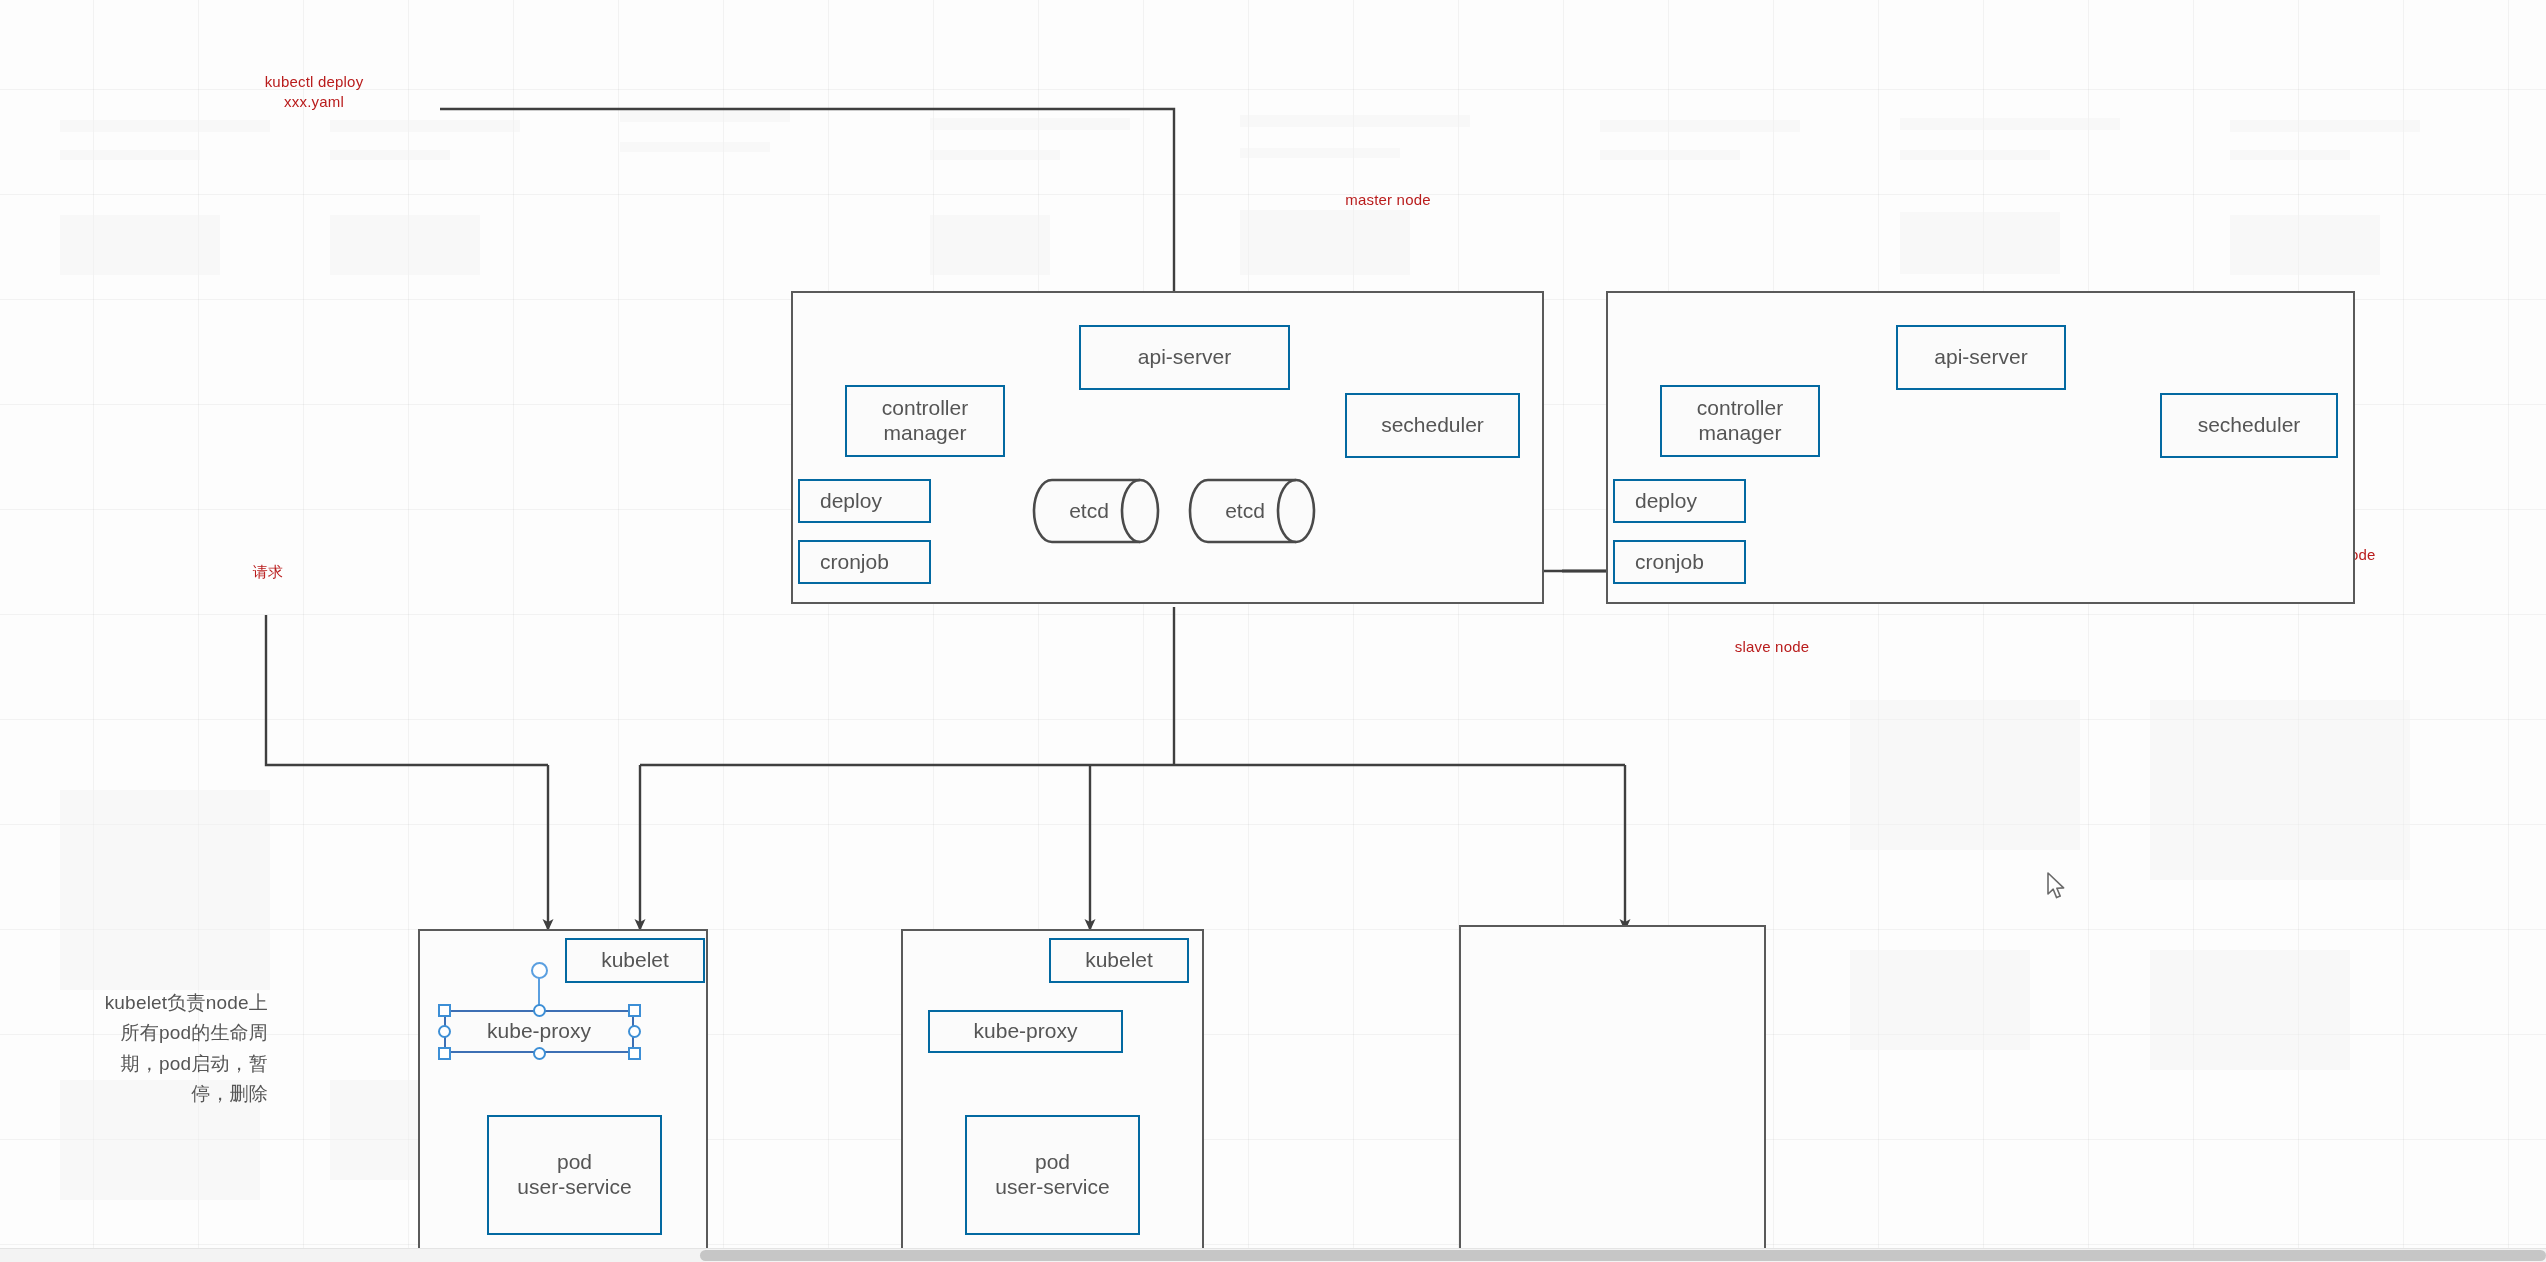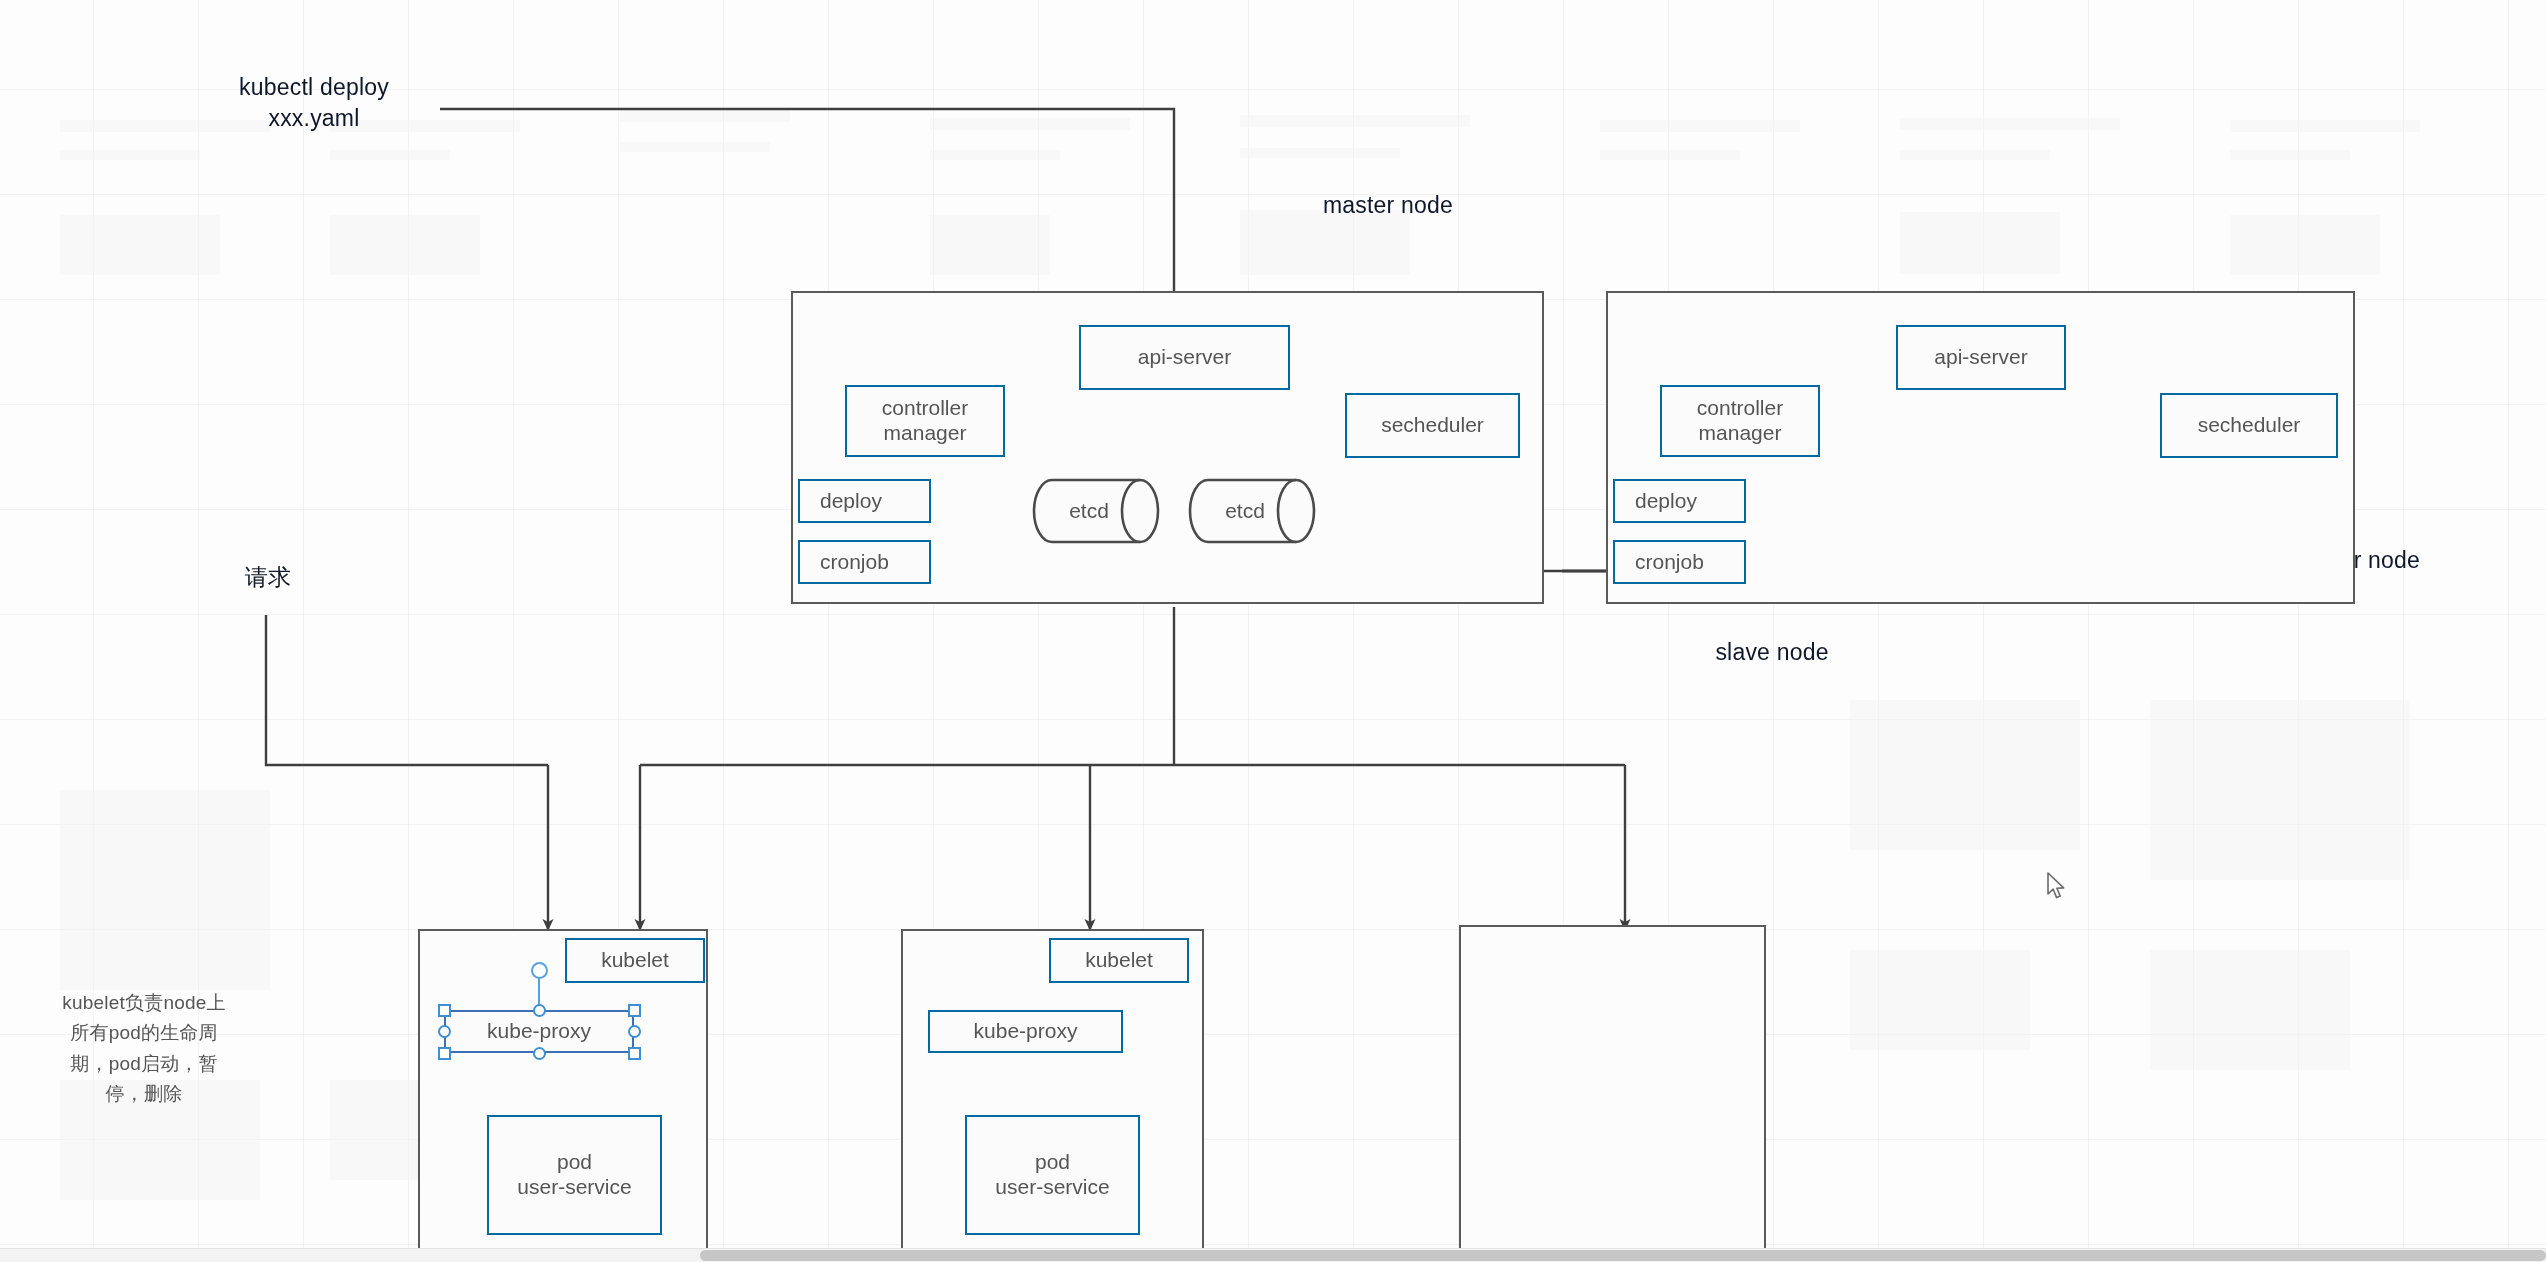--- a/index.html
+++ b/index.html
@@ -40,28 +40,28 @@
     box-sizing:border-box;
     display:flex;align-items:center;justify-content:center;
     text-align:center;
     color:#555;
     font-size:21px;
     line-height:1.18;
     white-space:pre-line;
   }
   .lbl{
     position:absolute;
-    color:#0f172a;
-    font-size:23px;
+    color:#b91c1c;
+    font-size:15px;
     line-height:1.35;
     text-align:center;
     white-space:pre-line;
     letter-spacing:.2px;
   }
-  .lbl.cn{font-size:19px;color:#555;}
+  .lbl.cn{font-size:19px;color:#555;text-align:right;}
   .cyl{
     position:absolute;
     display:flex;align-items:center;justify-content:center;
     color:#555;font-size:21px;
   }
   .cyl svg{position:absolute;inset:0;}
   .cyl span{position:relative;z-index:2;transform:translateX(-7px);}
 
   
   .sel-rect{

